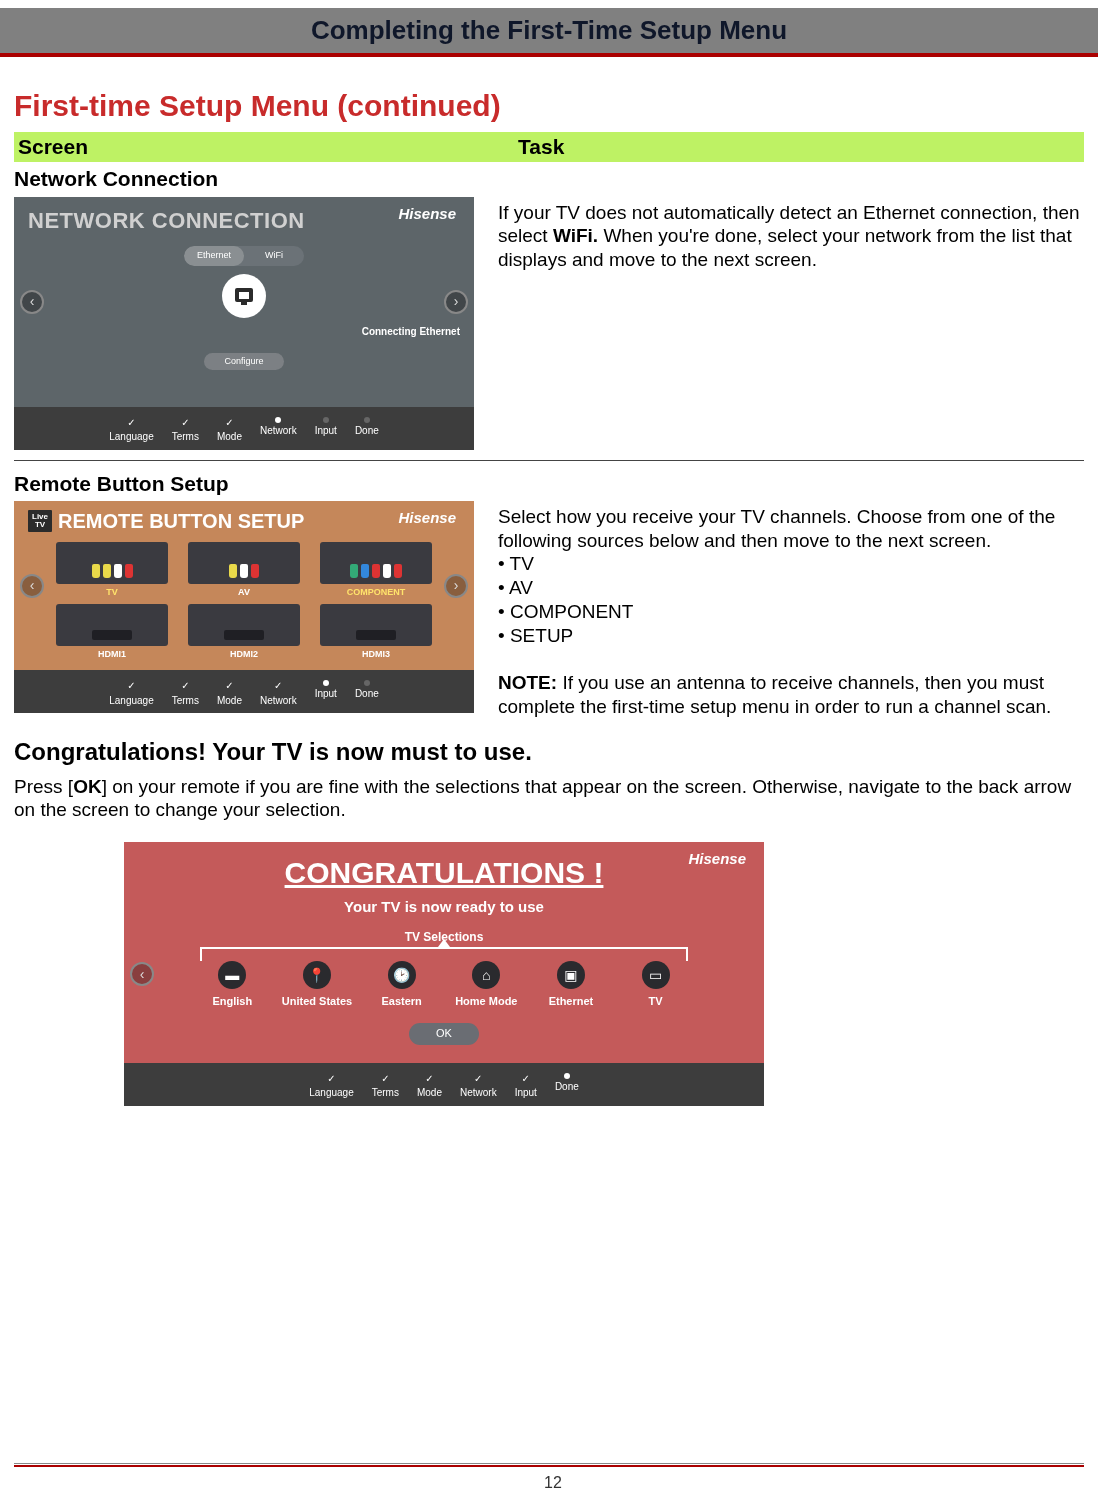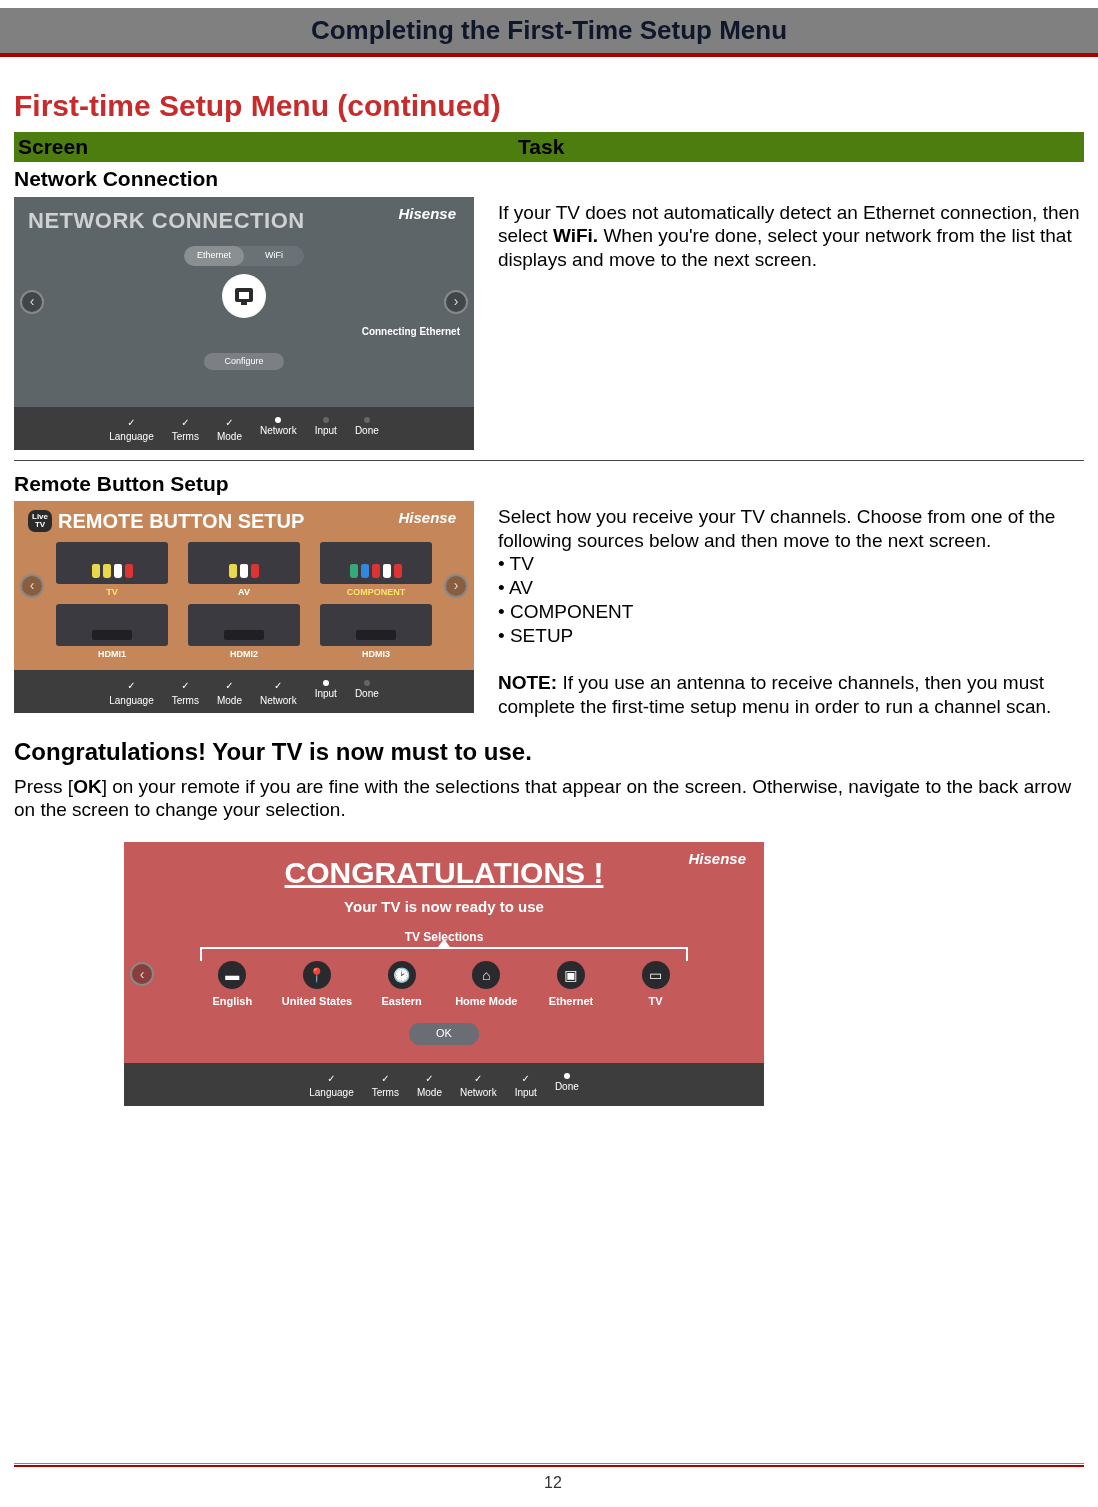--- a/index.html
+++ b/index.html
@@ -24,21 +24,21 @@
   }
   .red-rule { height: 4px; background: #a00; }
   .content { padding: 0 14px; }
   h1.section-title {
     color: #c82b2b;
     font-size: 30px;
     font-weight: bold;
     margin: 30px 0 8px 0;
   }
   .teal-bar {
-    background: #4d7c0f;
+    background: #bef264;
     color: #000;
     display: flex;
     font-size: 21px;
     font-weight: bold;
     padding: 2px 4px;
   }
   .teal-bar .col1 { width: 500px; }
   .row-label {
     font-size: 21px;
     font-weight: bold;
@@ -115,21 +115,21 @@
 
   
   .rb-body {
     background:#c5875a;
     padding: 8px 14px 6px 14px;
     position:relative;
   }
   .rb-title { color:#fff; font-size:20px; font-weight:bold; display:flex; align-items:center; gap:6px;}
   .live-badge {
     background:#2b2b2b; color:#fff; font-size:8px; line-height:1;
-    padding:3px 4px; border-radius:7px; display:flex; flex-direction:column; align-items:center;
+    padding:3px 4px; border-radius:1px; display:flex; flex-direction:column; align-items:center;
   }
   .input-grid {
     display:grid; grid-template-columns:repeat(3,1fr); gap:6px 20px;
     margin: 8px 28px 4px 28px;
   }
   .input-tile {
     display:flex; flex-direction:column; align-items:center; gap:3px;
   }
   .input-box {
     width:100%; height:42px; background:#3a3a40; border-radius:3px;

